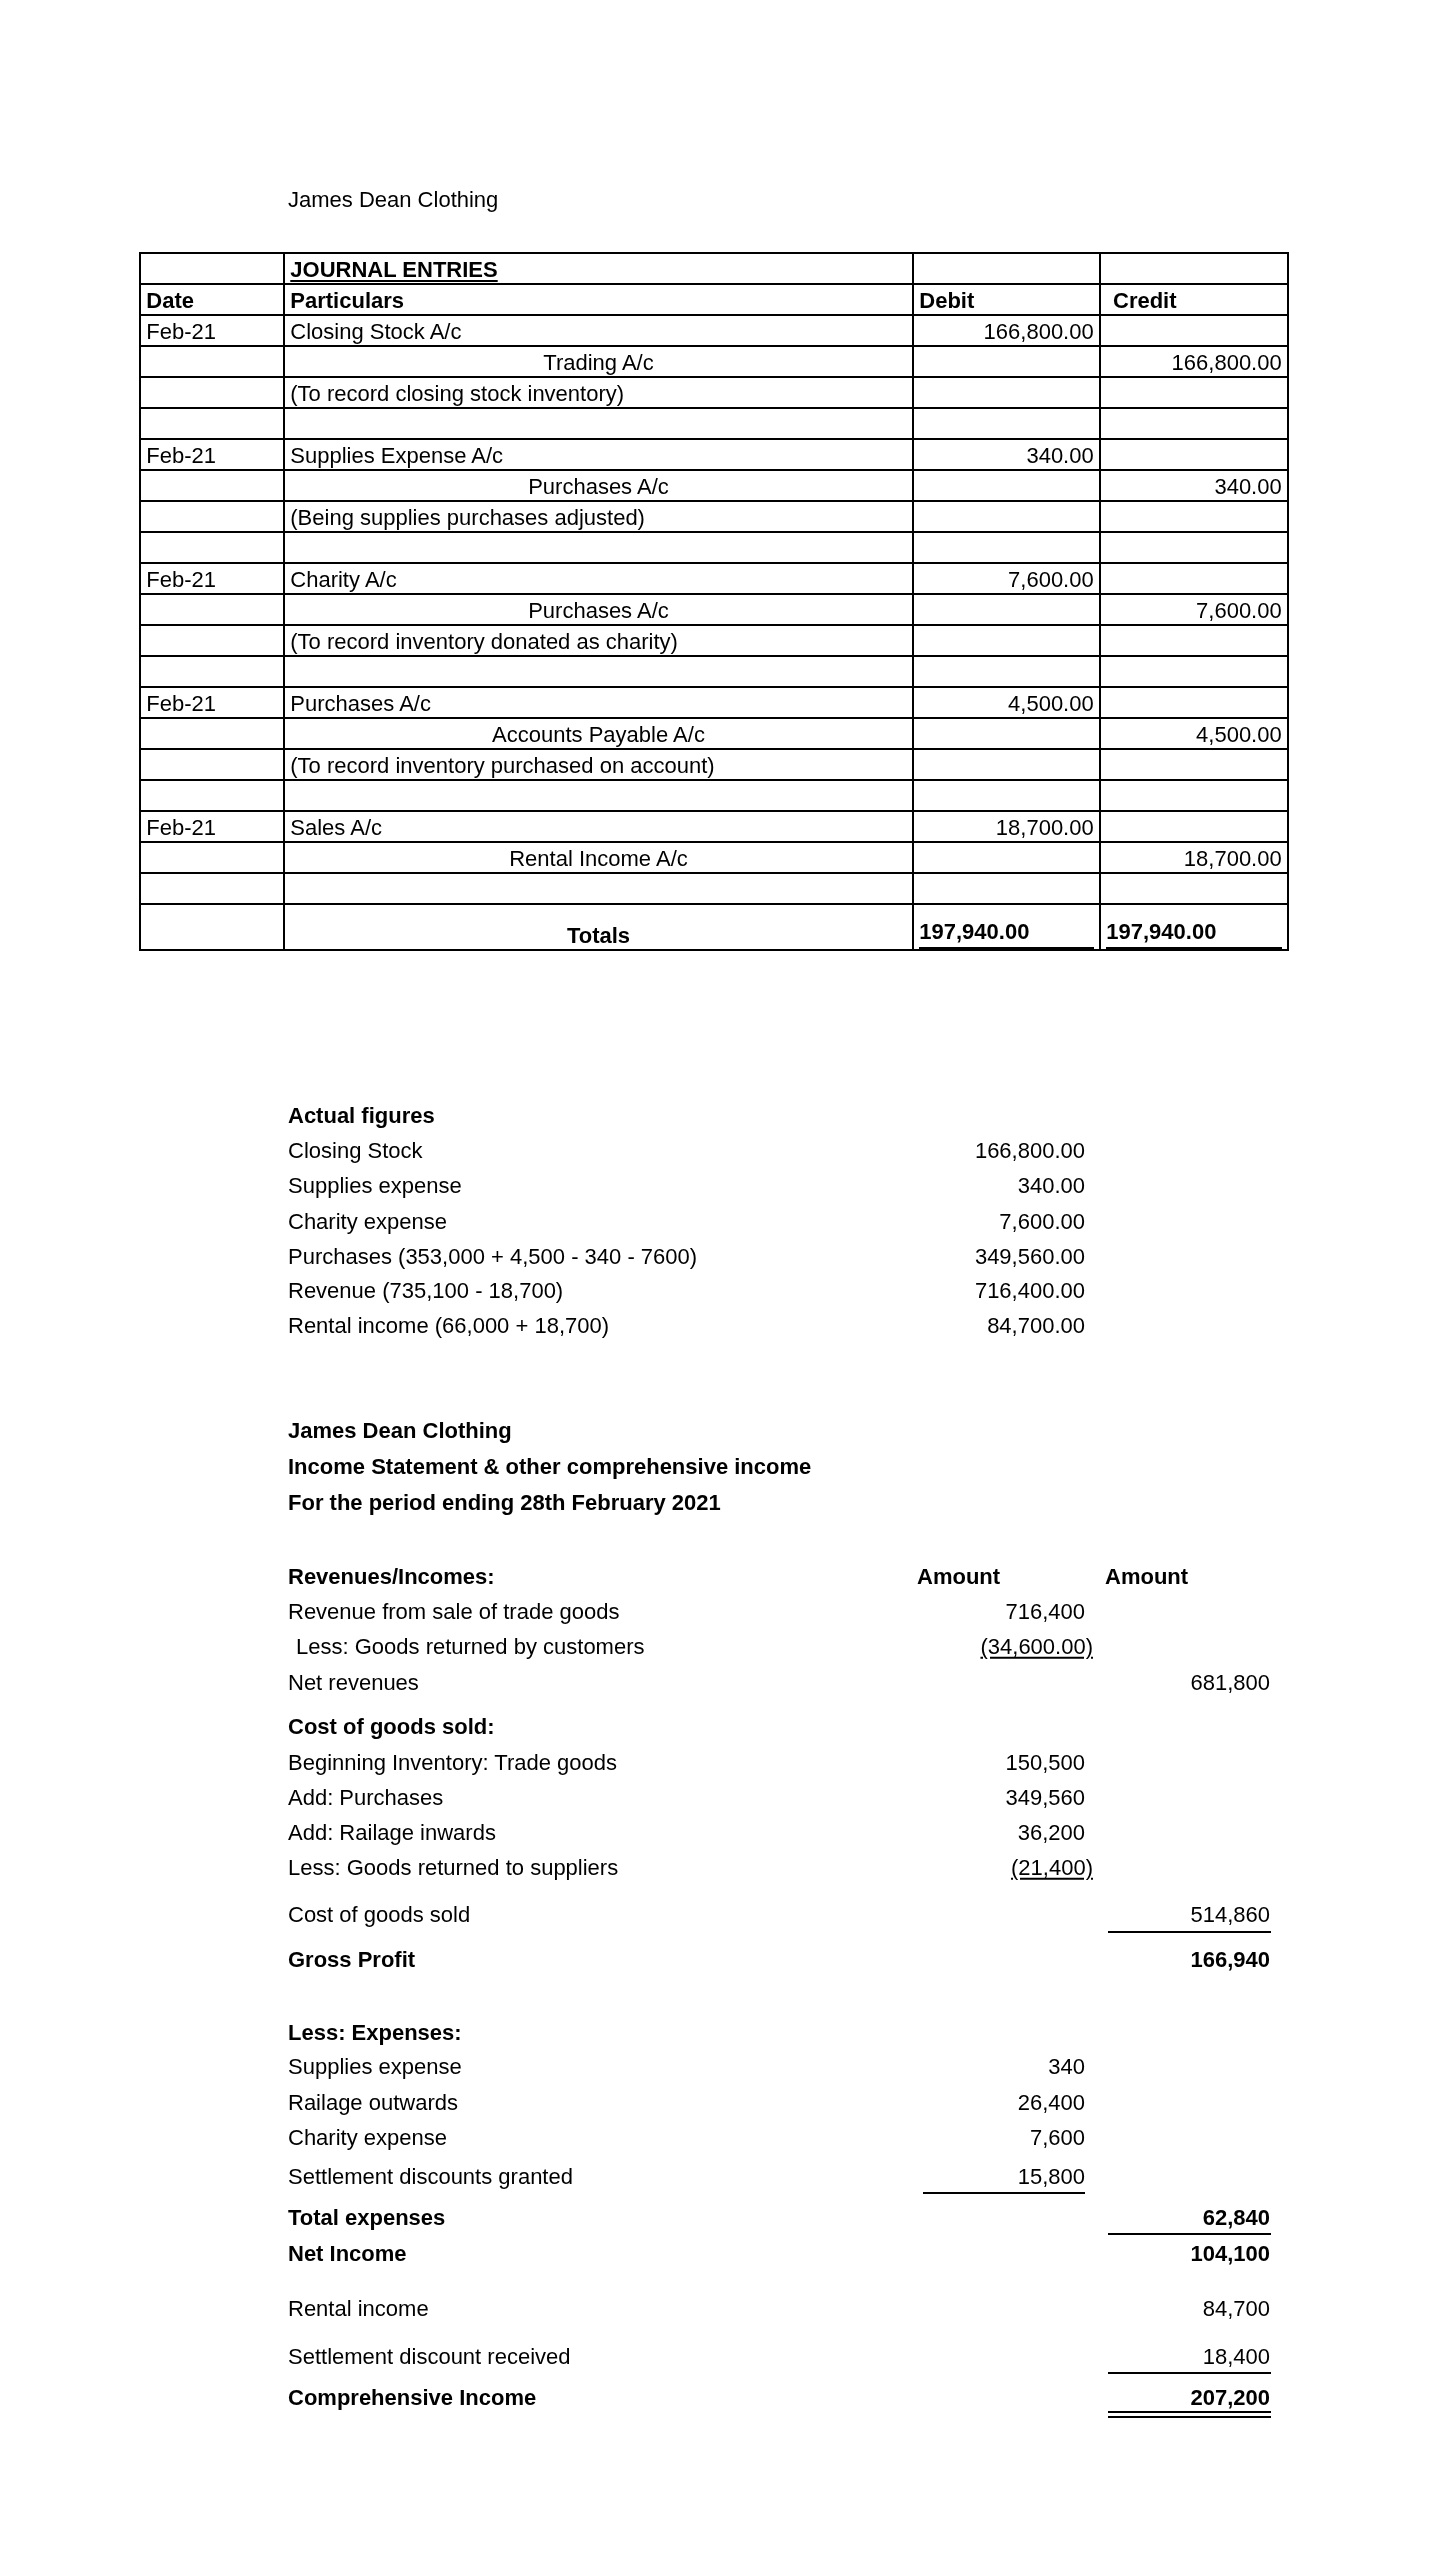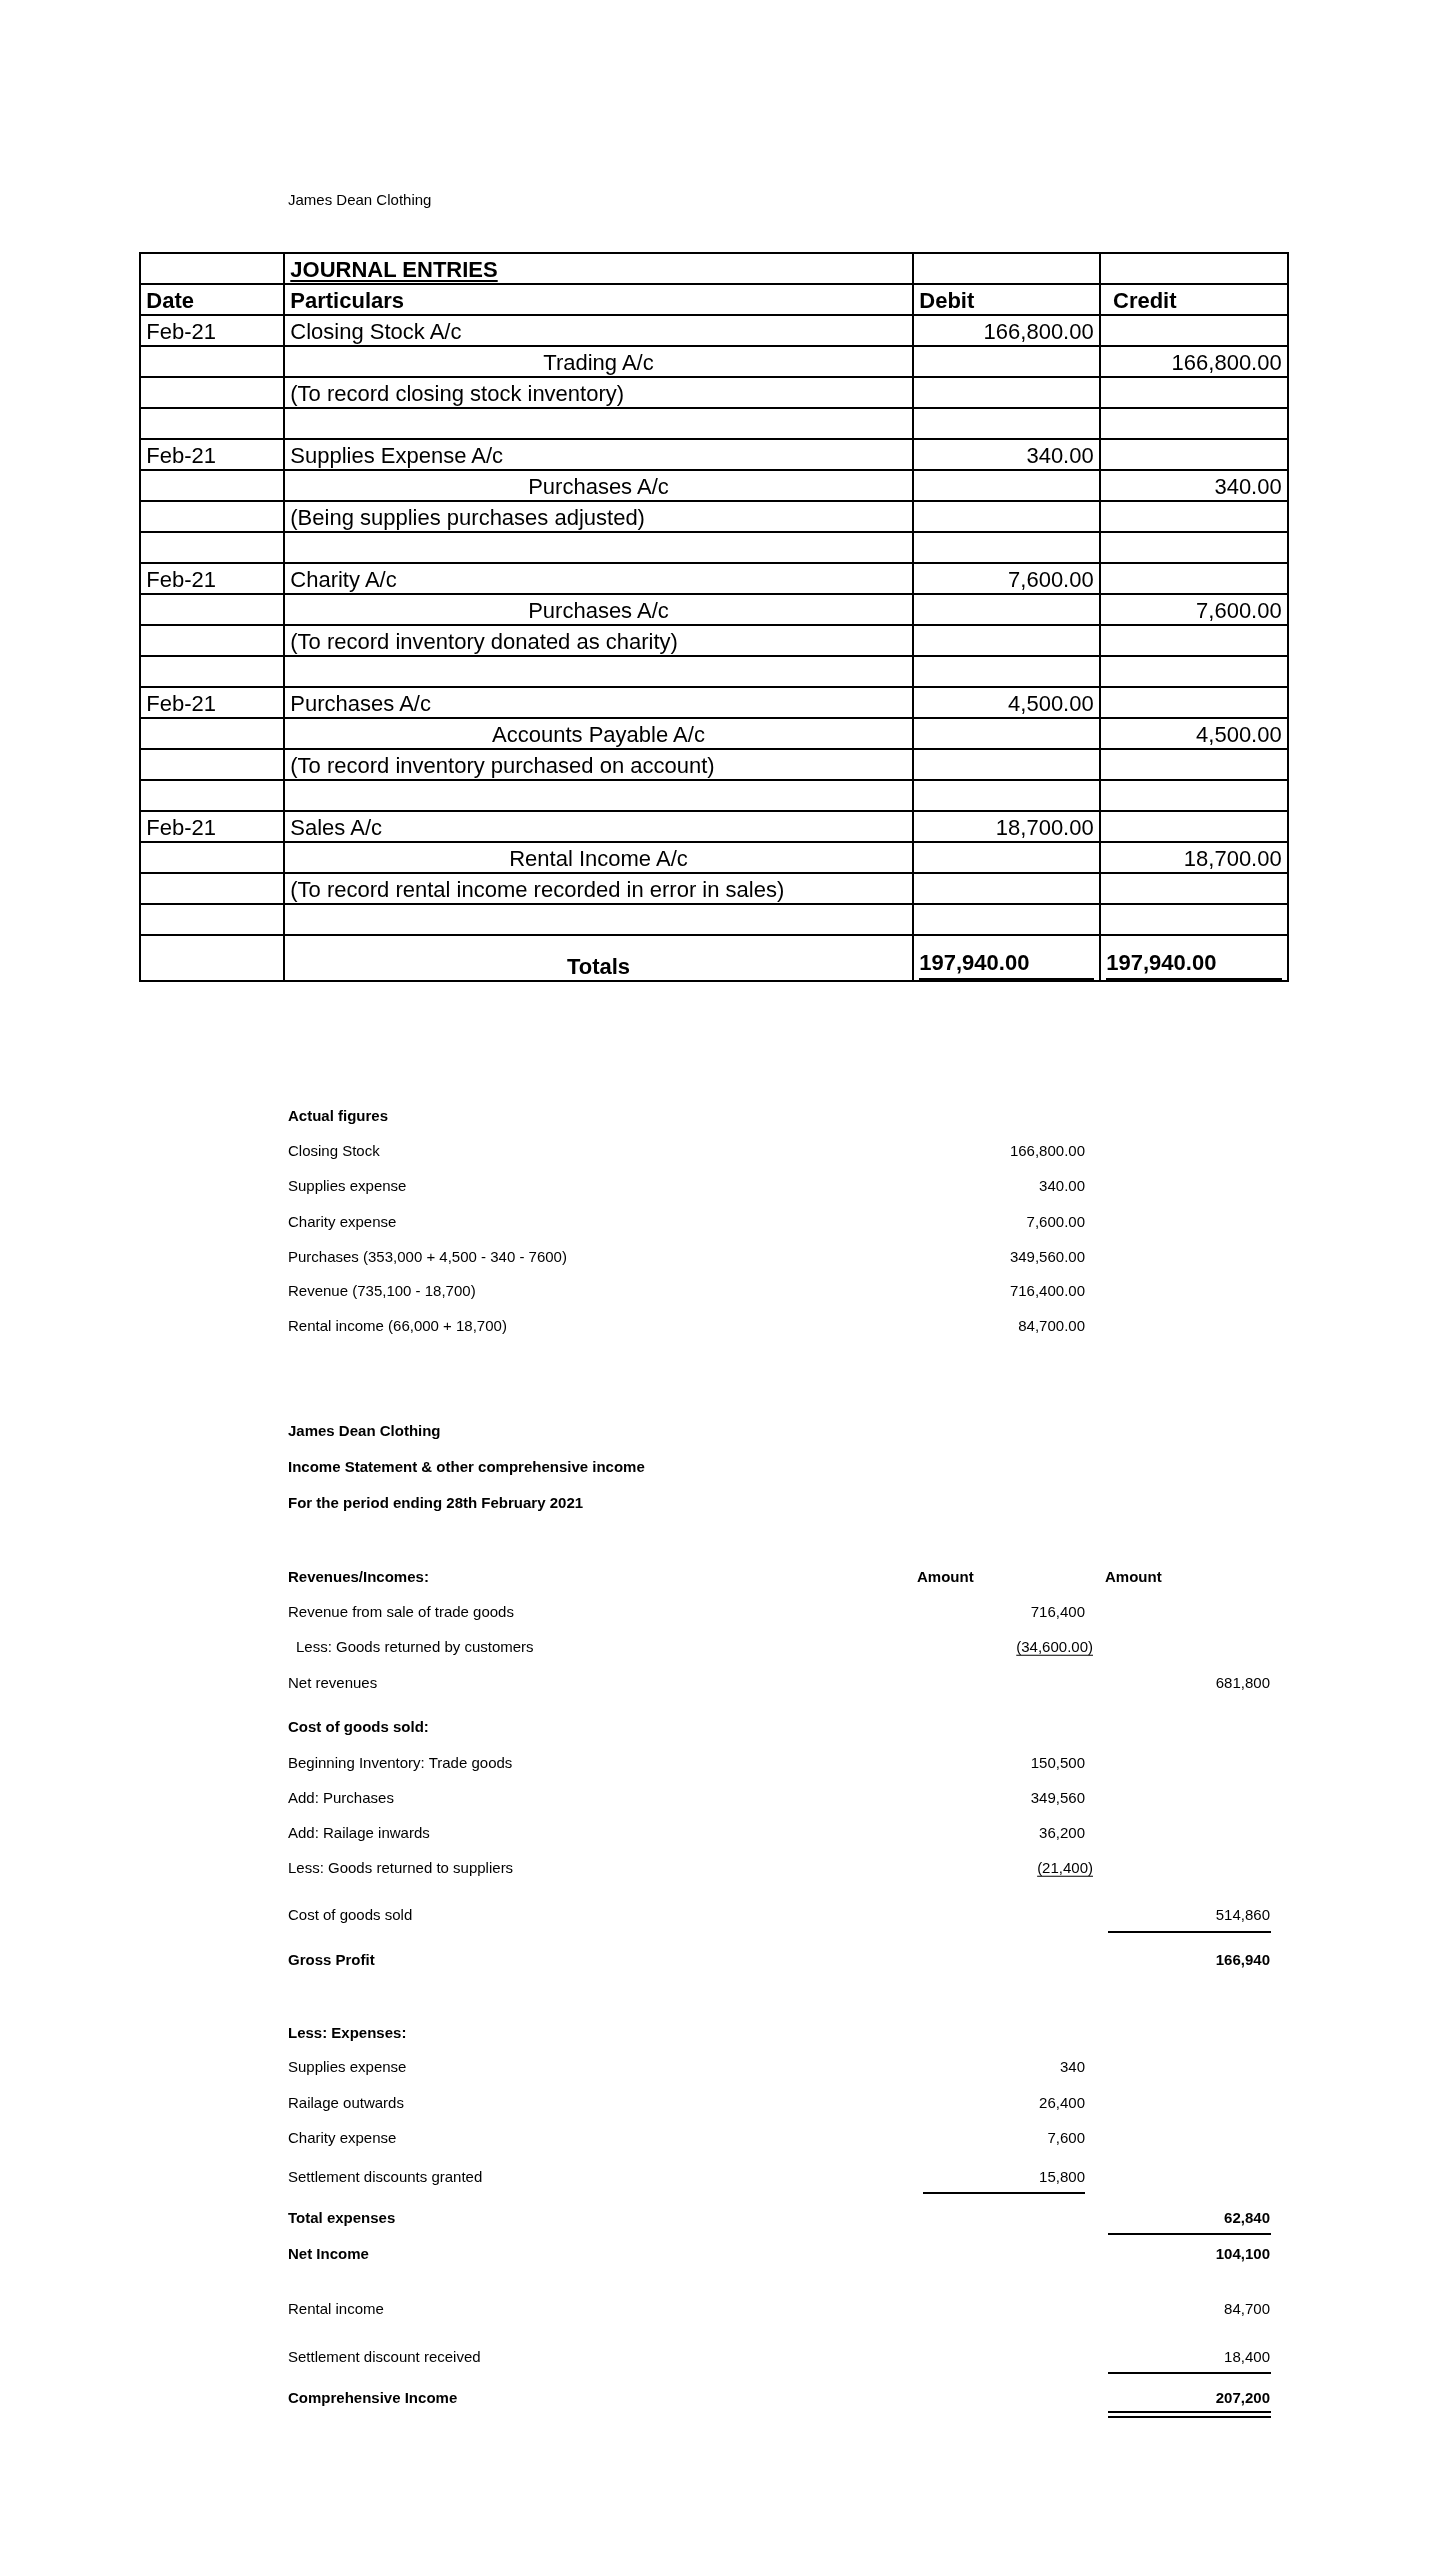--- a/index.html
+++ b/index.html
@@ -1,18 +1,18 @@
 <!DOCTYPE html>
 <html style="font-size:10.6px"><head>
 <meta charset="utf-8">
 <style>
   html, body { margin:0; padding:0; background:#ffffff; }
   body { width:1429px; height:2576px; position:relative; overflow:hidden;
          font-family:"Liberation Sans", sans-serif; color:#000; }
-  .t { position:absolute; font-size:15px; line-height:26.5px; white-space:nowrap; transform:translateY(-50%); }
+  .t { position:absolute; font-size:22px; line-height:26.5px; white-space:nowrap; transform:translateY(-50%); }
   .b { font-weight:bold; }
   .r { text-align:right; }
   .u { text-decoration:underline; text-underline-offset:3.3px; }
   
   #journal { position:absolute; left:139px; top:252px; width:1148px; border-collapse:collapse; table-layout:fixed; }
   #journal td { border:2.6px solid #000; height:29px; padding:0 5.3px; font-size:22px; line-height:26.5px; white-space:nowrap; overflow:hidden; vertical-align:bottom; }
   #journal tr.tot td { height:44px; }
   #journal td.num { text-align:right; }
   #journal td.ctr { text-align:center; }
   .dblu { display:inline-block; width:100%; text-align:left; border-bottom:2px solid #000; padding-bottom:1.3px; position:relative; }
@@ -152,26 +152,20 @@
     <td class="num">18,700.00</td>
     <td></td>
   </tr>
   <tr>
     <td></td>
     <td class="ctr">Rental Income A/c</td>
     <td></td>
     <td class="num">18,700.00</td>
   </tr>
   <tr>
-    <td></td>
-    <td>(To record rental income recorded in error in sales)</td>
-    <td></td>
-        <td></td>
-  </tr>
-  <tr>
         <td></td>
         <td></td>
         <td></td>
         <td></td>
       </tr>
 
   <tr class="tot">
     <td></td>
     <td class="ctr b">Totals</td>
     <td class="b"><span class="dblu">197,940.00</span></td>

